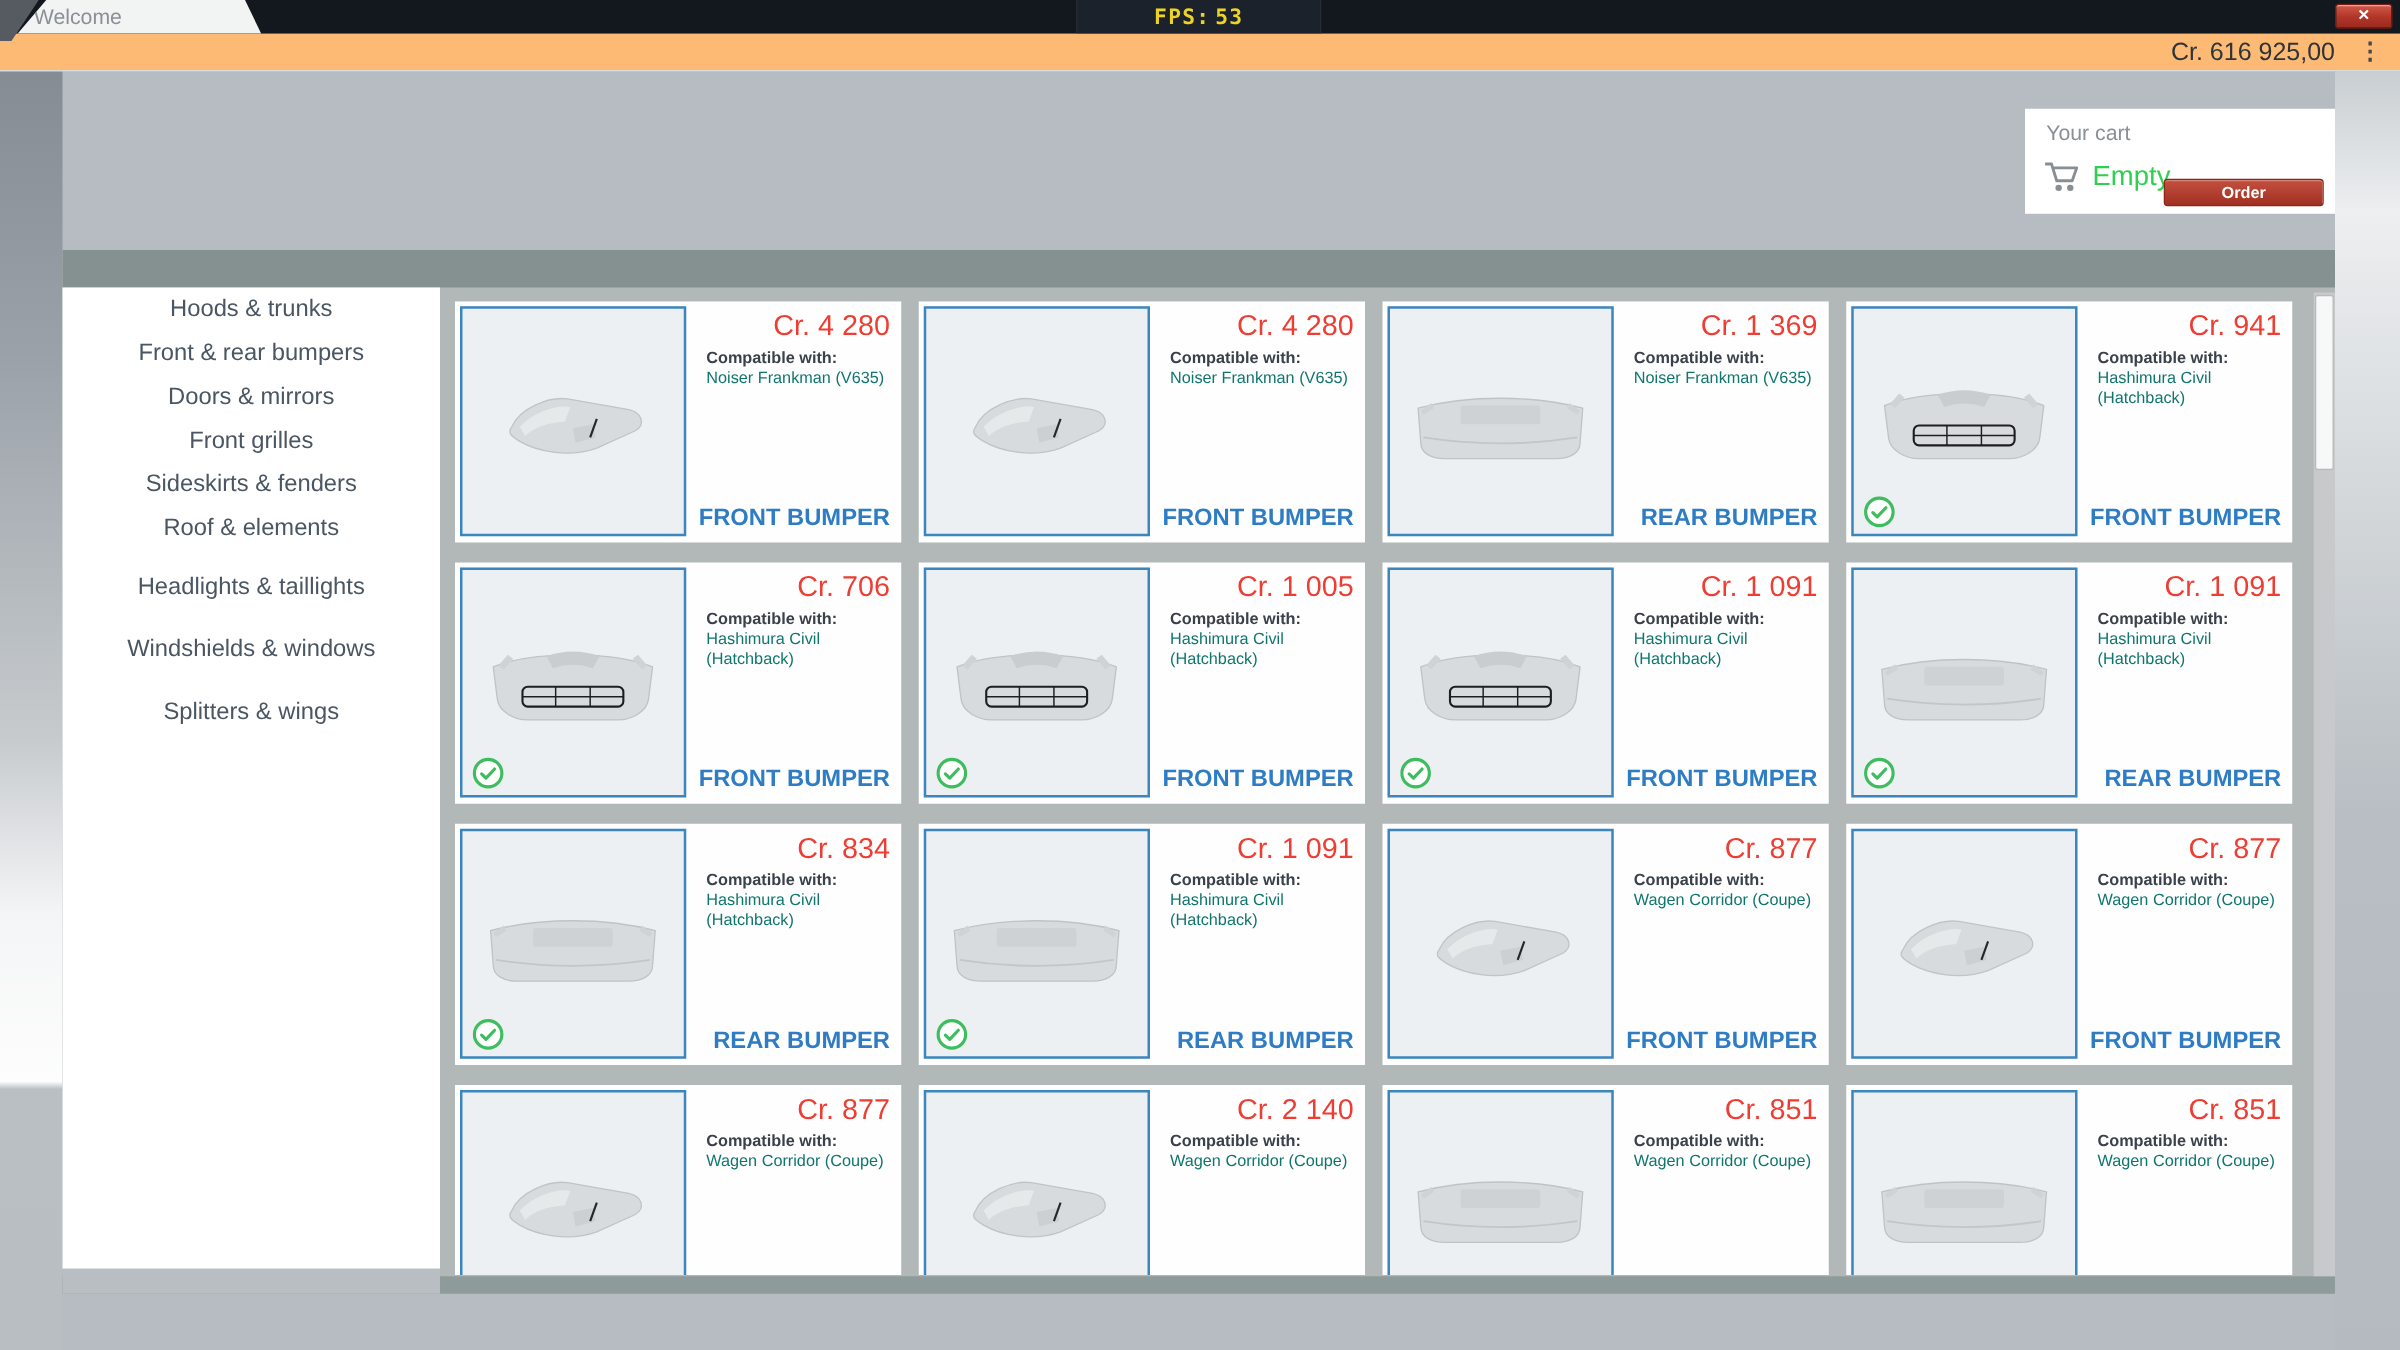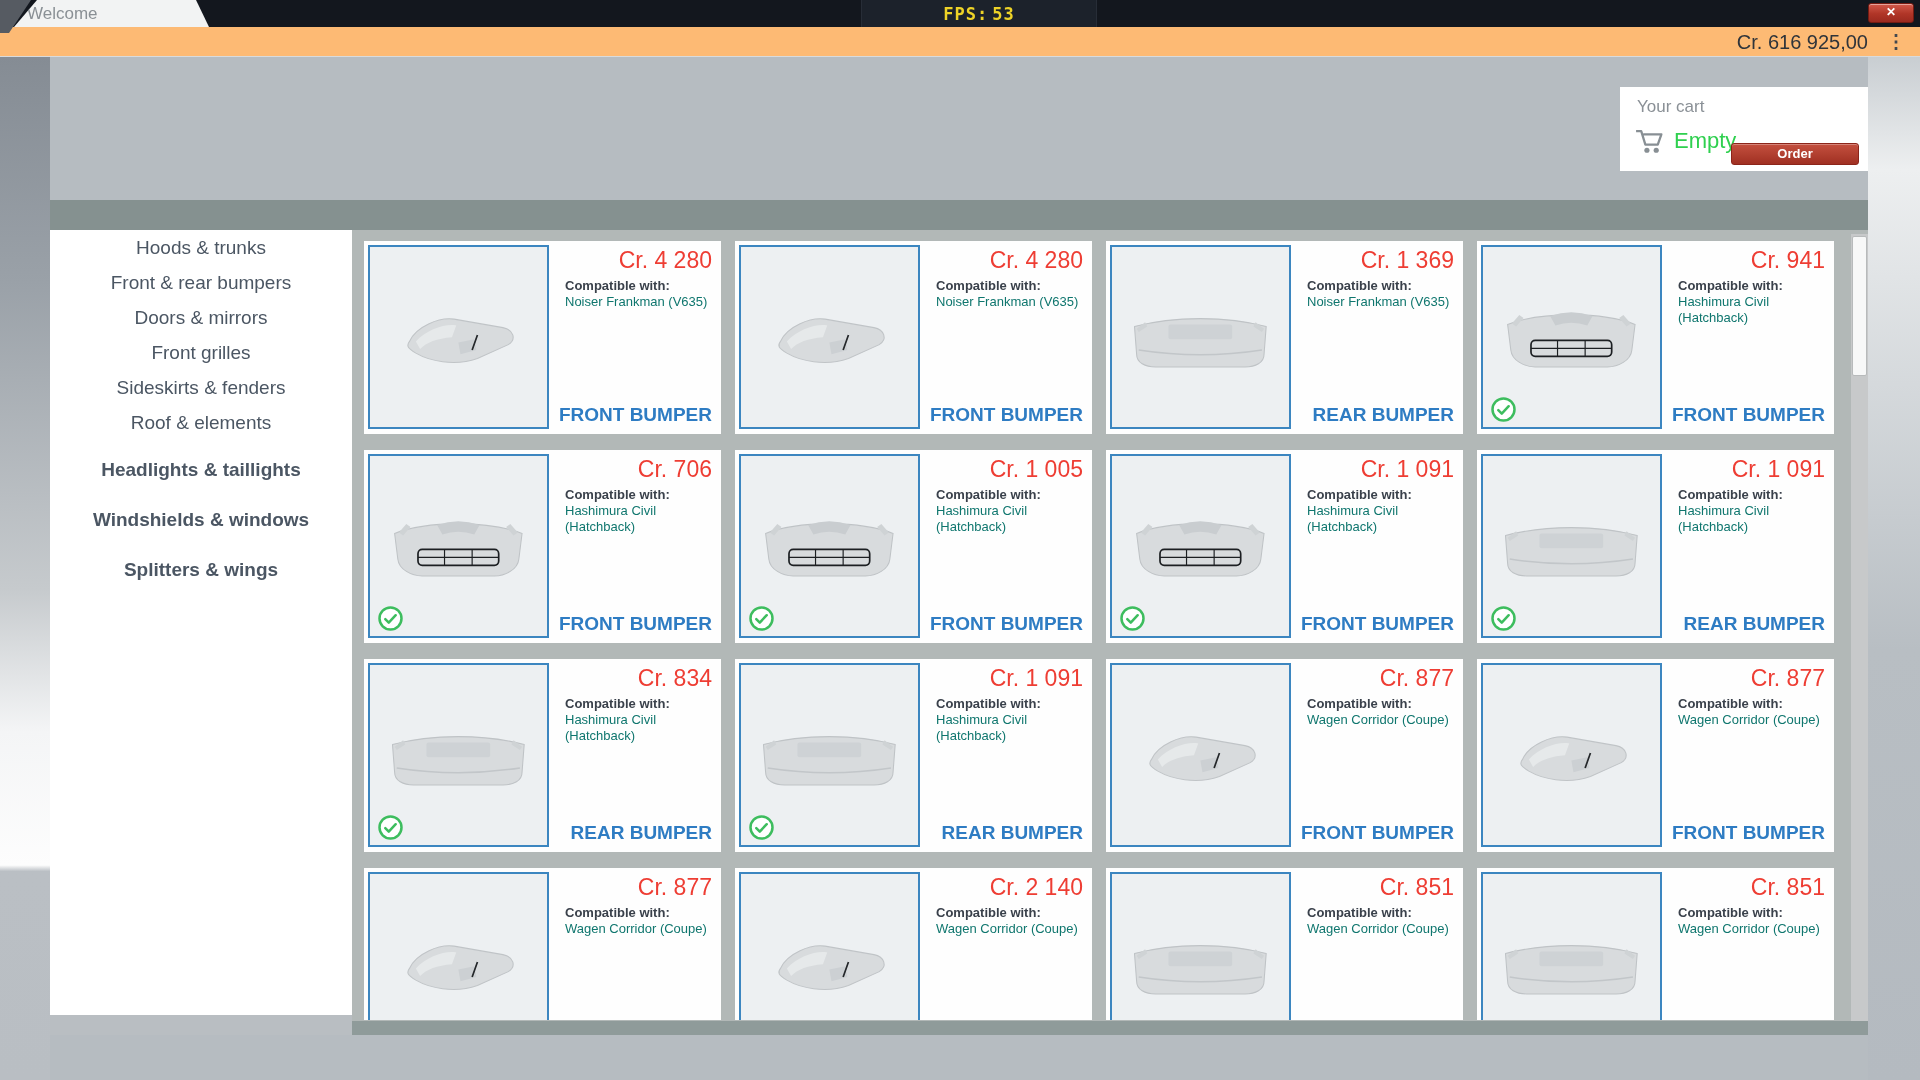--- a/index.html
+++ b/index.html
@@ -16,21 +16,21 @@
   .bg-right{position:absolute;right:0;top:57px;width:52px;height:1023px;
     background:linear-gradient(180deg,#c9ced2 0%,#edeff0 11%,#d5d9dc 32%,#b8bec3 58%,#b4bac0 100%);}
 
   
   .titlebar{position:absolute;left:0;top:0;width:1920px;height:27px;background:#13171e;}
   .tab-wedge{position:absolute;left:0;top:0;width:36px;height:33px;background:#565b62;
     clip-path:polygon(0 0,31px 0,9px 100%,0 100%);z-index:3;}
   .welcome-tab{position:absolute;left:0;top:0;width:212px;height:27px;background:#f2f3f3;
     clip-path:polygon(37px 0,196px 0,209px 100%,14px 100%);z-index:2;
     font-size:17px;color:#8a9095;line-height:27px;padding-left:27px;}
-  .fps-box{position:absolute;left:861px;top:0;width:236px;height:27px;background:#1c222b;
+  .fps-box{position:absolute;left:861px;top:0;width:196px;height:27px;background:#1c222b;
     border-left:1px solid #272d37;border-right:1px solid #272d37;
     display:flex;align-items:center;justify-content:center;gap:4px;
     font-family:"DejaVu Sans Mono",monospace;font-weight:bold;font-size:17px;
     color:#eed327;letter-spacing:1px;}
   .close-btn{position:absolute;right:6px;top:3px;width:46px;height:20px;border-radius:3px;
     background:linear-gradient(#d2594a 0%,#b03527 55%,#9c2a1f 100%);
     border:1px solid #751b12;box-shadow:inset 0 1px 0 rgba(255,255,255,.45);
     color:#fff;font-size:12px;font-weight:bold;text-align:center;line-height:17px;cursor:pointer;}
 
   
@@ -52,21 +52,21 @@
 
   
   .shop-panel{position:absolute;left:50px;top:200px;width:1818px;height:835px;background:#b2b8b7;}
   .shop-header{position:absolute;left:0;top:0;width:100%;height:30px;background:#859190;}
   .shop-footer{position:absolute;left:0;bottom:0;width:100%;height:14px;background:#8f9b9a;}
 
   .sidebar{position:absolute;left:0;top:30px;width:302px;height:785px;background:#ffffff;}
   .sidebar-below{position:absolute;left:0;top:815px;width:302px;height:20px;background:#b9bec2;}
   .side-item{text-align:center;font-size:19px;color:#4b5663;cursor:pointer;}
   .side-item.g1{height:35px;line-height:35px;}
-  .side-item.g2{height:50px;line-height:50px;font-weight:bold;}
+  .side-item.g2{height:50px;line-height:50px;}
   .side-item.g2:first-of-type{margin-top:0;}
   .side-gap{height:5px;}
 
   .cards{position:absolute;left:314px;top:41px;width:1470px;height:779px;
     display:grid;grid-template-columns:repeat(4,357px);grid-auto-rows:193px;
     column-gap:14px;row-gap:16px;overflow:hidden;}
 
   .card{position:relative;background:#fefefe;cursor:pointer;}
   .thumb{position:absolute;left:4px;top:4px;width:181px;height:184px;background:#edf0f2;
     border:2px solid #3c86c0;}

